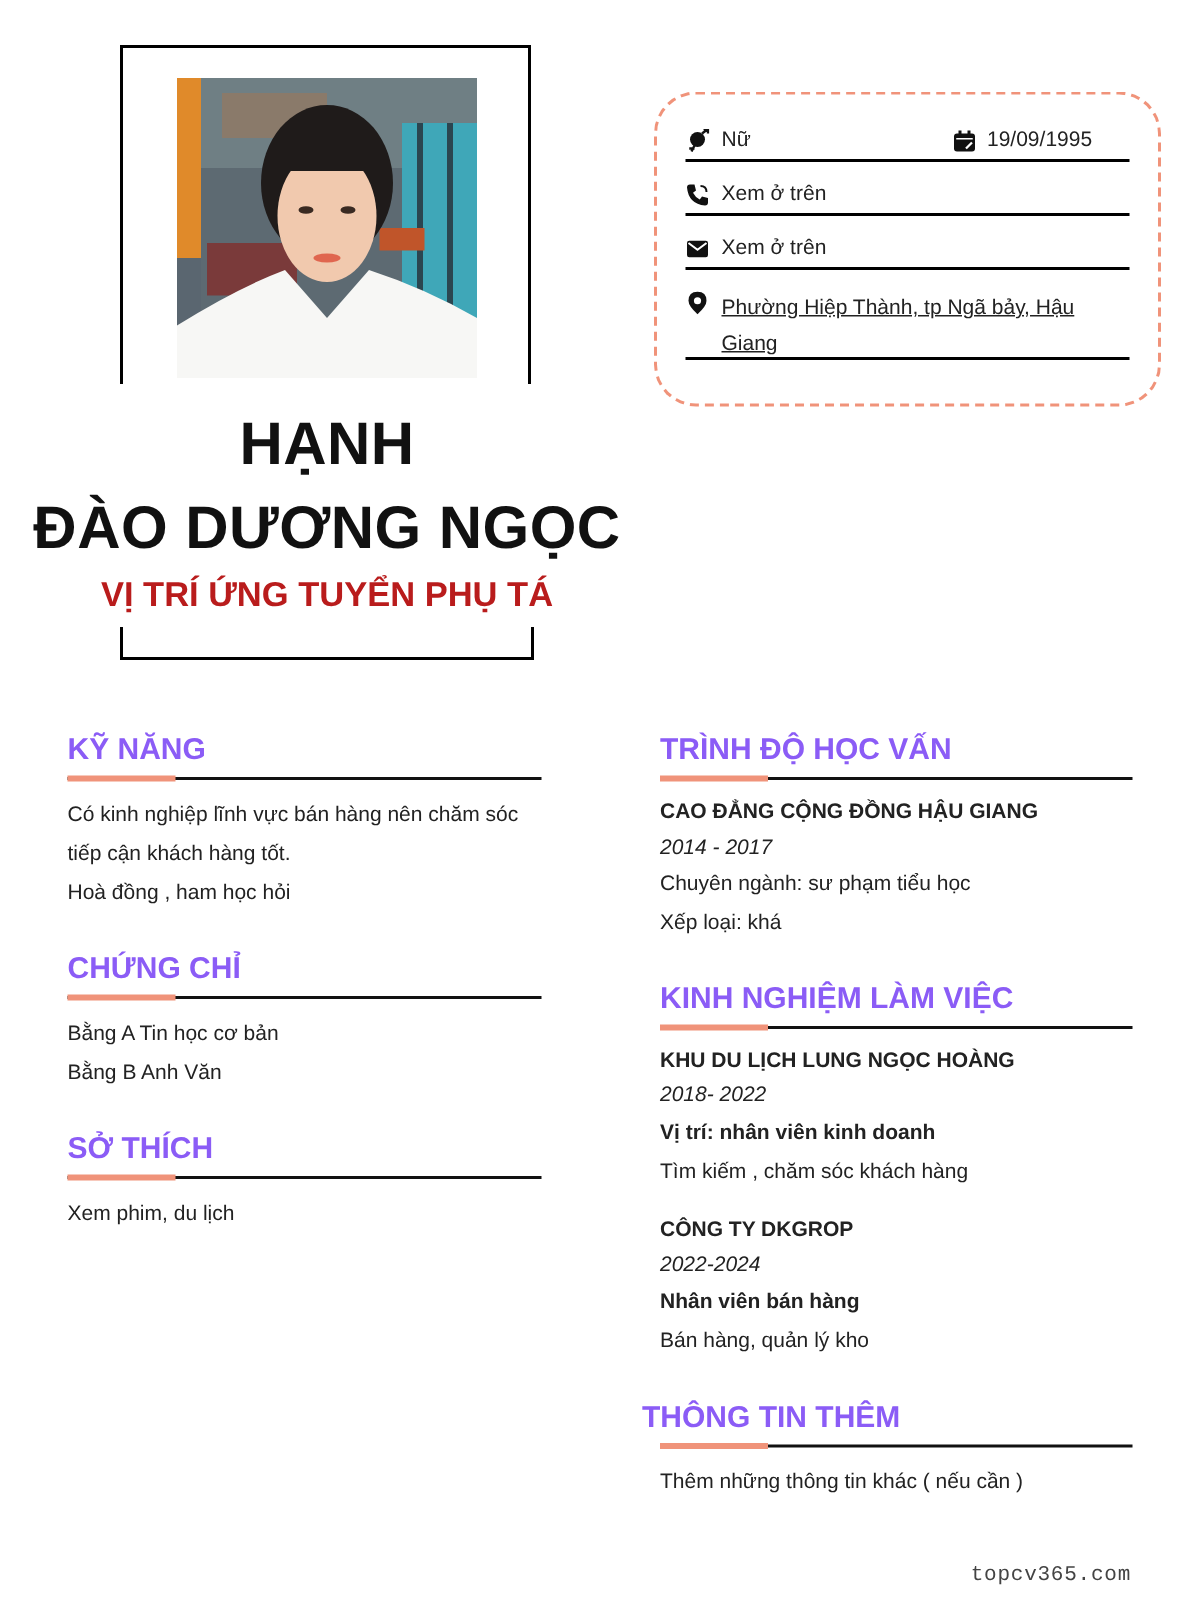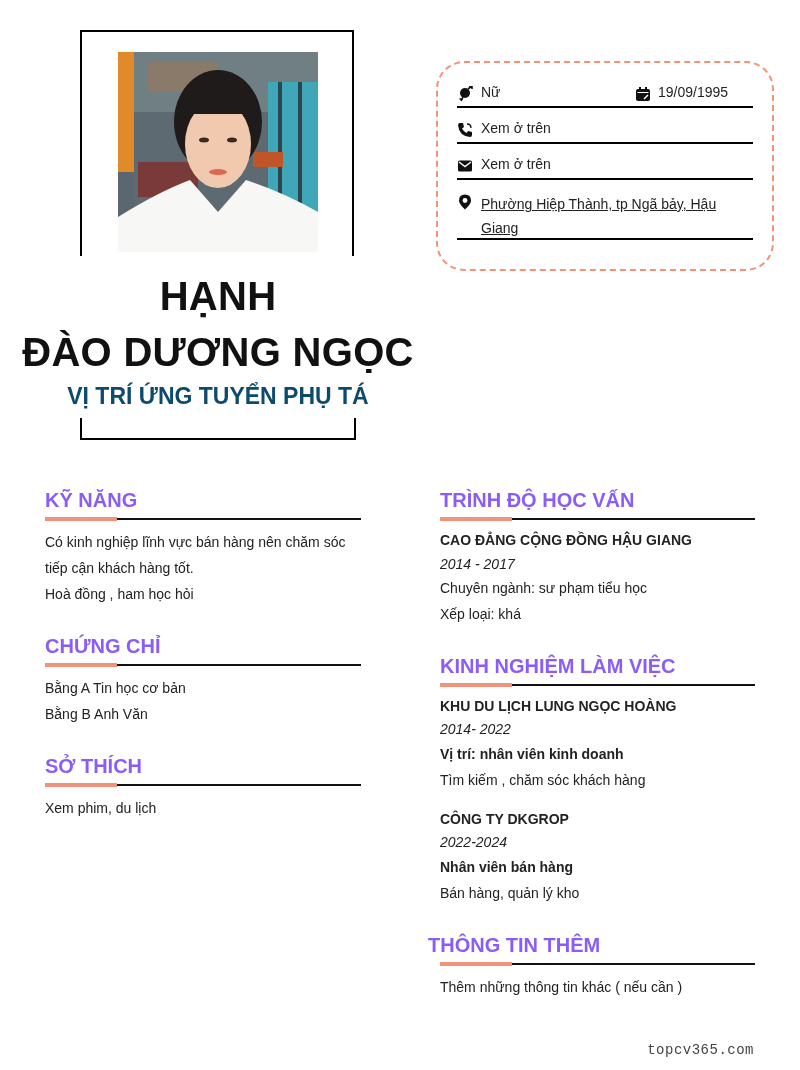--- a/index.html
+++ b/index.html
@@ -11,21 +11,21 @@
                border: 2px solid #000; border-bottom: none; box-sizing: border-box; }
   .frame-bottom { position: absolute; left: 80px; top: 418px; width: 276px; height: 22px;
                   border: 2px solid #000; border-top: none; box-sizing: border-box; }
 
   .photo { position: absolute; left: 118px; top: 52px; width: 200px; height: 200px; overflow: hidden; }
   .photo svg { display: block; }
 
   .name { position: absolute; left: 20px; top: 268px; width: 396px; text-align: center;
           font-size: 40px; font-weight: bold; line-height: 56px; color: #111; letter-spacing: 0.3px; }
   .position { position: absolute; left: 20px; top: 383px; width: 396px; text-align: center;
-              font-size: 23px; font-weight: bold; color: #0c4a6e; }
+              font-size: 23px; font-weight: bold; color: #b91c1c; }
 
   
   .contact-box { position: absolute; left: 436px; top: 61px; width: 338px; height: 210px;
                  border: 2px dashed #f0937a; border-radius: 28px; box-sizing: border-box; }
   .crow { position: absolute; left: 457px; width: 296px; border-bottom: 2px solid #000;
           font-size: 16px; color: #111; }
   .crow .ic { position: absolute; left: 0; width: 16px; height: 16px; }
   .crow .txt { position: absolute; left: 24px; }
   .crow .ic svg { width: 16px; height: 16px; display: block; }
 
@@ -154,21 +154,21 @@
 <div class="abs txt bold" style="left:440px;top:532px;">CAO ĐẲNG CỘNG ĐỒNG HẬU GIANG</div>
 <div class="abs txt ital" style="left:440px;top:556px;">2014 - 2017</div>
 <div class="abs txt" style="left:440px;top:580px;">Chuyên ngành: sư phạm tiểu học</div>
 <div class="abs txt" style="left:440px;top:606px;">Xếp loại: khá</div>
 
 <div class="sec-title" style="left:440px;top:655px;">KINH NGHIỆM LÀM VIỆC</div>
 <div class="sec-line" style="left:440px;top:684px;width:315px;"></div>
 <div class="sec-accent" style="left:440px;top:683px;width:72px;"></div>
 
 <div class="abs txt bold" style="left:440px;top:698px;">KHU DU LỊCH LUNG NGỌC HOÀNG</div>
-<div class="abs txt ital" style="left:440px;top:721px;">2014- 2022</div>
+<div class="abs txt ital" style="left:440px;top:721px;">2018- 2022</div>
 <div class="abs txt bold" style="left:440px;top:746px;">Vị trí: nhân viên kinh doanh</div>
 <div class="abs txt" style="left:440px;top:772px;">Tìm kiếm , chăm sóc khách hàng</div>
 
 <div class="abs txt bold" style="left:440px;top:811px;">CÔNG TY DKGROP</div>
 <div class="abs txt ital" style="left:440px;top:834px;">2022-2024</div>
 <div class="abs txt bold" style="left:440px;top:859px;">Nhân viên bán hàng</div>
 <div class="abs txt" style="left:440px;top:885px;">Bán hàng, quản lý kho</div>
 
 <div class="sec-title" style="left:428px;top:934px;">THÔNG TIN THÊM</div>
 <div class="sec-line" style="left:440px;top:963px;width:315px;"></div>

